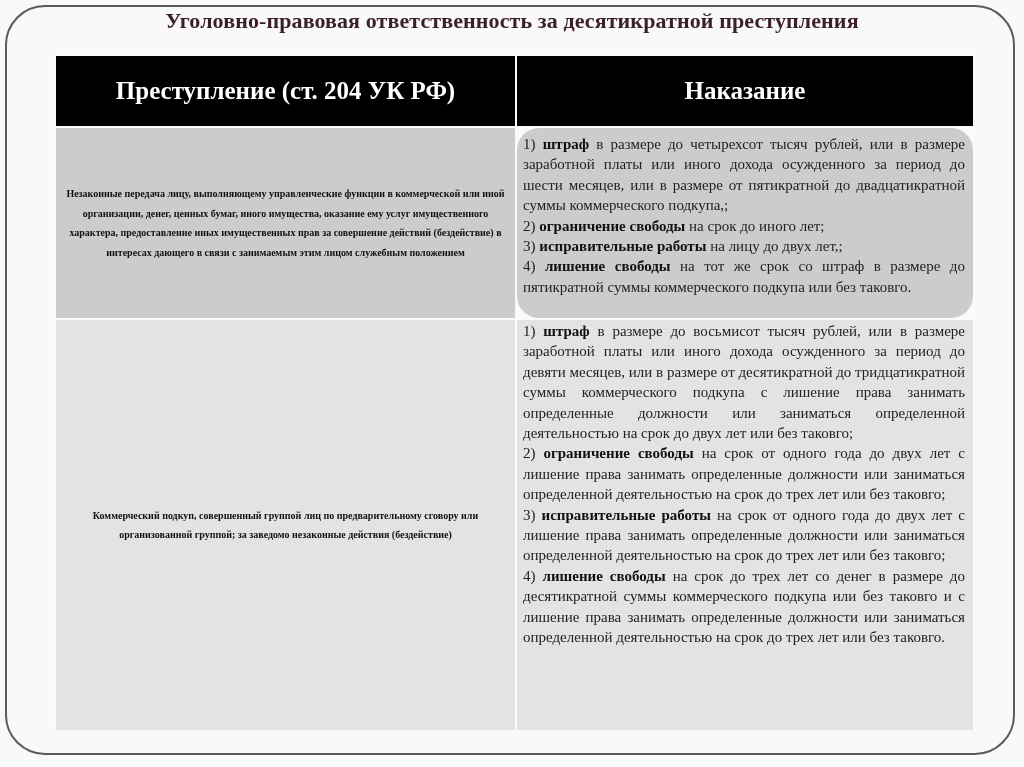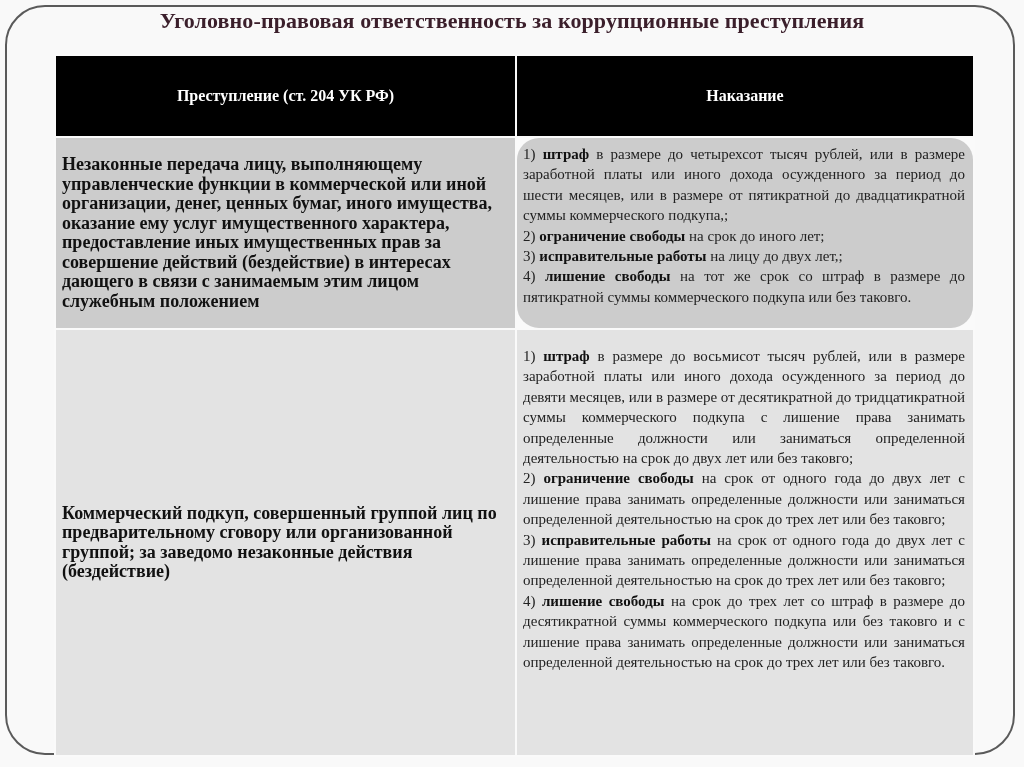--- a/index.html
+++ b/index.html
@@ -14,48 +14,48 @@
   .title {
     position: absolute; left: 0; top: 8px; width: 1024px; text-align: center;
     font-size: 22px; font-weight: bold; color: #3b1f2b; letter-spacing: 0.1px;
   }
   .tbl {
     position: absolute; left: 54px; top: 54px; width: 921px;
     border-collapse: separate; border-spacing: 2px; background: #fafafa;
     table-layout: fixed;
   }
   .tbl th {
-    background: #000; color: #fff; font-size: 16px; font-weight: bold;
-    height: 80px; text-align: center; vertical-align: middle; padding: 0;
+    background: #000; color: #fff; font-size: 25px; font-weight: bold;
+    height: 70px; text-align: center; vertical-align: middle; padding: 0;
   }
   .col1 { width: 459px; }
   .tbl td { vertical-align: middle; padding: 0; }
   .r1 td { background: #cccccc; height: 184px; }
   .r2 td { background: #e3e3e3; height: 409px; }
   .crime {
-    font-weight: bold; font-size: 18px; text-align: left; line-height: 19.5px;
+    font-weight: bold; font-size: 10px; text-align: center; line-height: 19.5px;
     color: #111; padding: 0 6px;
   }
   .r1 .crime { padding-top: 0; }
   .pen {
     font-size: 15px; line-height: 20.4px; text-align: justify; color: #222;
     padding: 0 8px 0 6px;
   }
   .pen p { margin: 0; }
   .pen b { color: #111; }
   .r1 .pen { padding-top: 0; }
-  .r2 td.pcell { vertical-align: top; padding-top: 16px; }
+  .r2 td.pcell { vertical-align: top; padding-top: 1px; }
   .r1 td.pcell { vertical-align: top; padding-top: 6px; border-radius: 22px; }
 </style>
 </head>
 <body>
 
 <div class="frame"></div>
 
-<div class="title">Уголовно-правовая ответственность за коррупционные преступления</div>
+<div class="title">Уголовно-правовая ответственность за десятикратной преступления</div>
 
 <table class="tbl">
   <colgroup>
       <col class="col1">
       <col>
     </colgroup>
   <thead>
     <tr>
       <th>Преступление (ст. 204 УК РФ)</th>
       <th>Наказание</th>
@@ -77,18 +77,18 @@
     </tr>
     <tr class="r2">
       <td>
         <div class="crime">Коммерческий подкуп, совершенный группой лиц по предварительному сговору или организованной группой; за заведомо незаконные действия (бездействие)</div>
       </td>
       <td class="pcell">
         <div class="pen">
           <p><span>1)</span> <b>штраф</b><span> в размере до восьмисот тысяч рублей, или в размере заработной платы или иного дохода осужденного за период до девяти месяцев, или в размере от десятикратной до тридцатикратной суммы коммерческого подкупа с лишение права занимать определенные должности или заниматься определенной деятельностью на срок до двух лет или без таковго;</span></p>
           <p><span>2)</span> <b>ограничение свободы</b><span> на срок от одного года до двух лет с лишение права занимать определенные должности или заниматься определенной деятельностью на срок до трех лет или без таковго;</span></p>
           <p><span>3)</span> <b>исправительные работы</b><span> на срок от одного года до двух лет с лишение права занимать определенные должности или заниматься определенной деятельностью на срок до трех лет или без таковго;</span></p>
-          <p><span> 4)</span> <b>лишение свободы</b><span> на срок до трех лет со штраф в размере до десятикратной суммы коммерческого подкупа или без таковго и с лишение права занимать определенные должности или заниматься определенной деятельностью на срок до трех лет или без таковго.</span></p>
+          <p><span> 4)</span> <b>лишение свободы</b><span> на срок до трех лет со денег в размере до десятикратной суммы коммерческого подкупа или без таковго и с лишение права занимать определенные должности или заниматься определенной деятельностью на срок до трех лет или без таковго.</span></p>
         </div>
       </td>
     </tr>
   </tbody>
 </table>
 
 </body></html>

